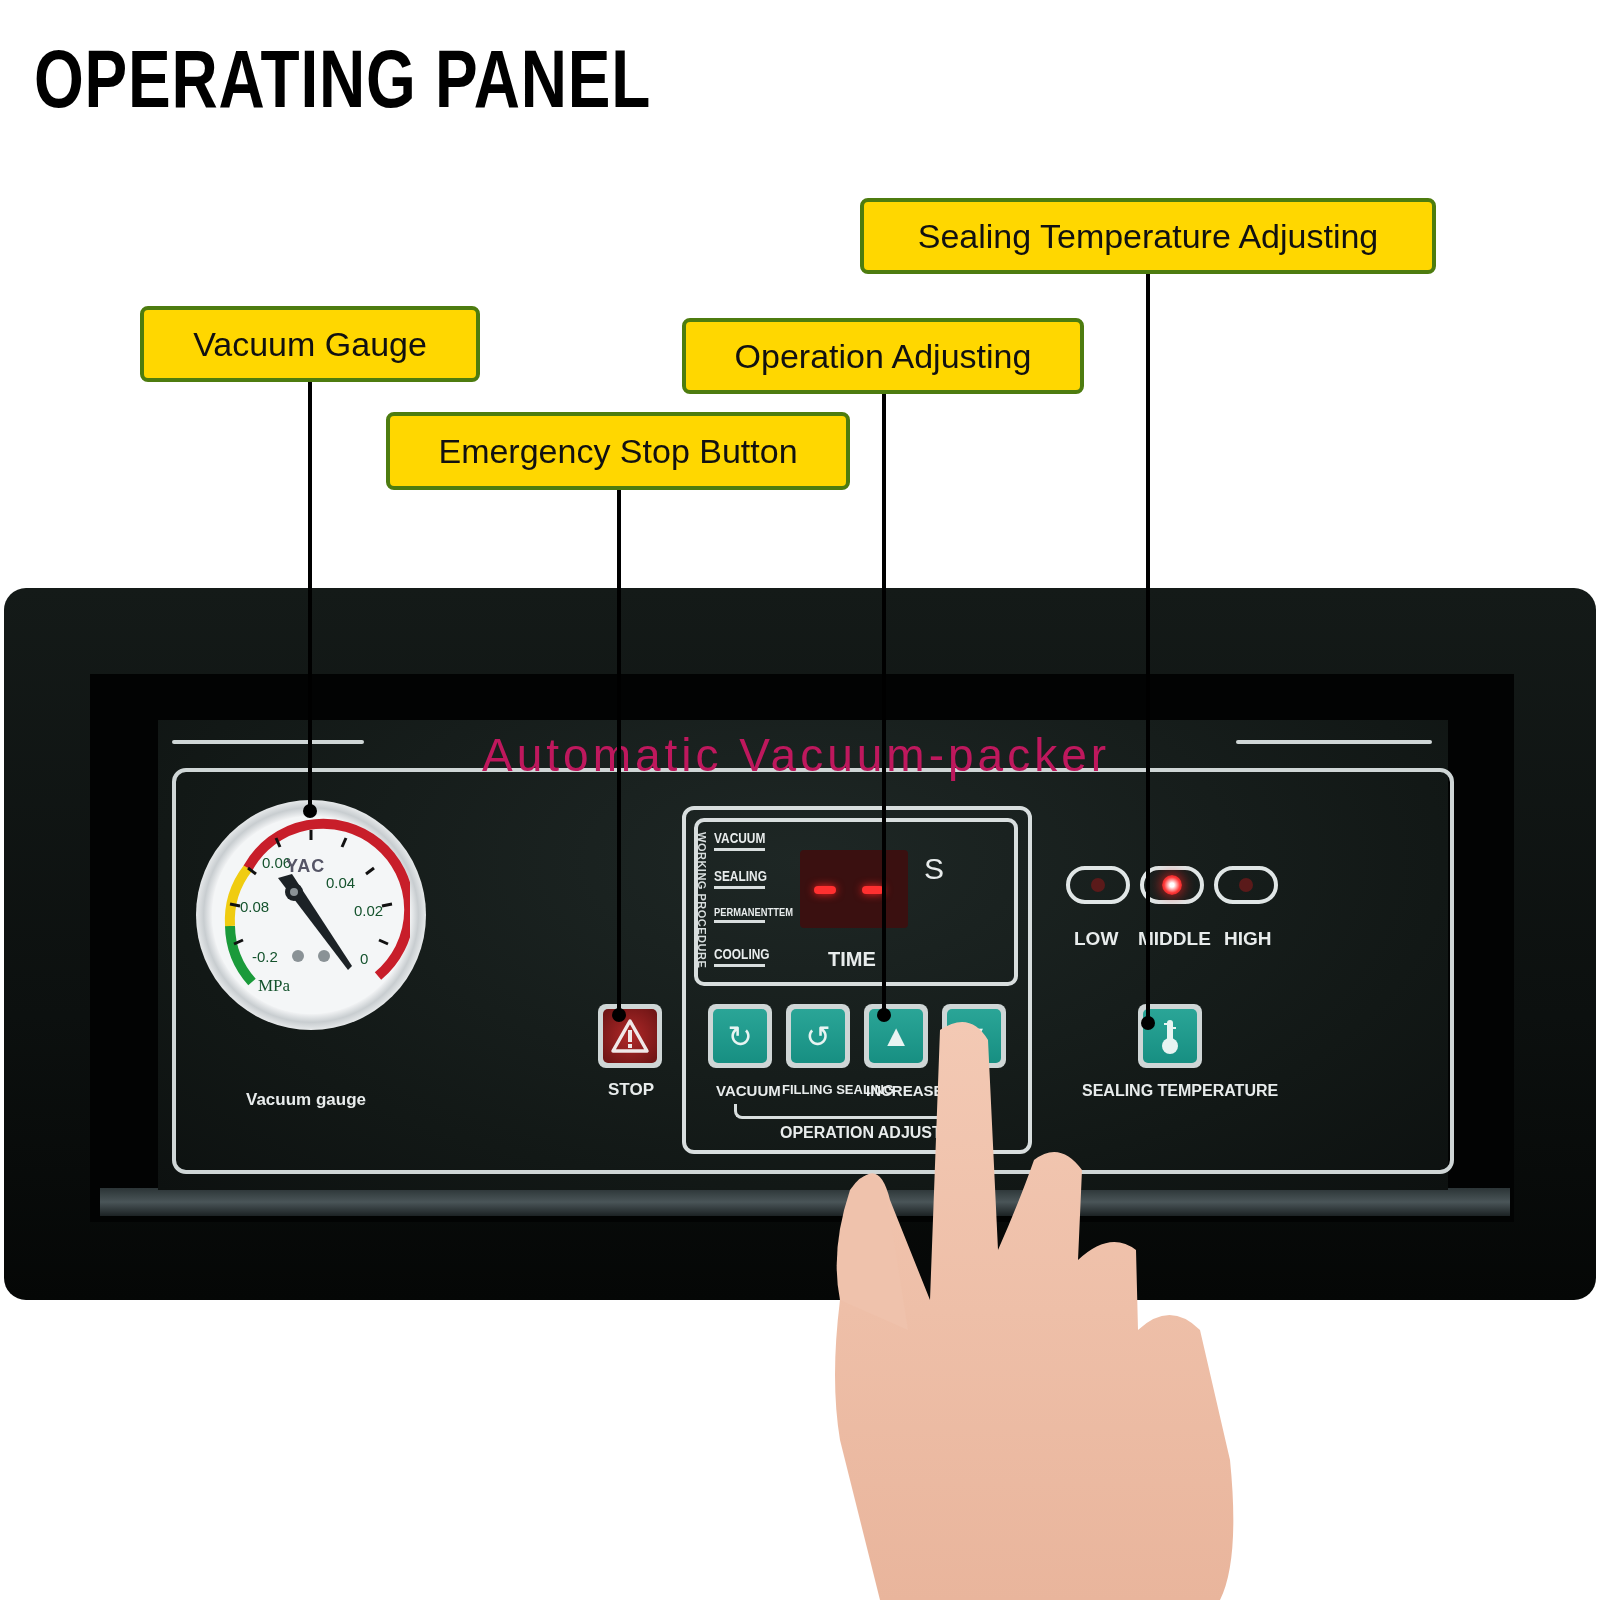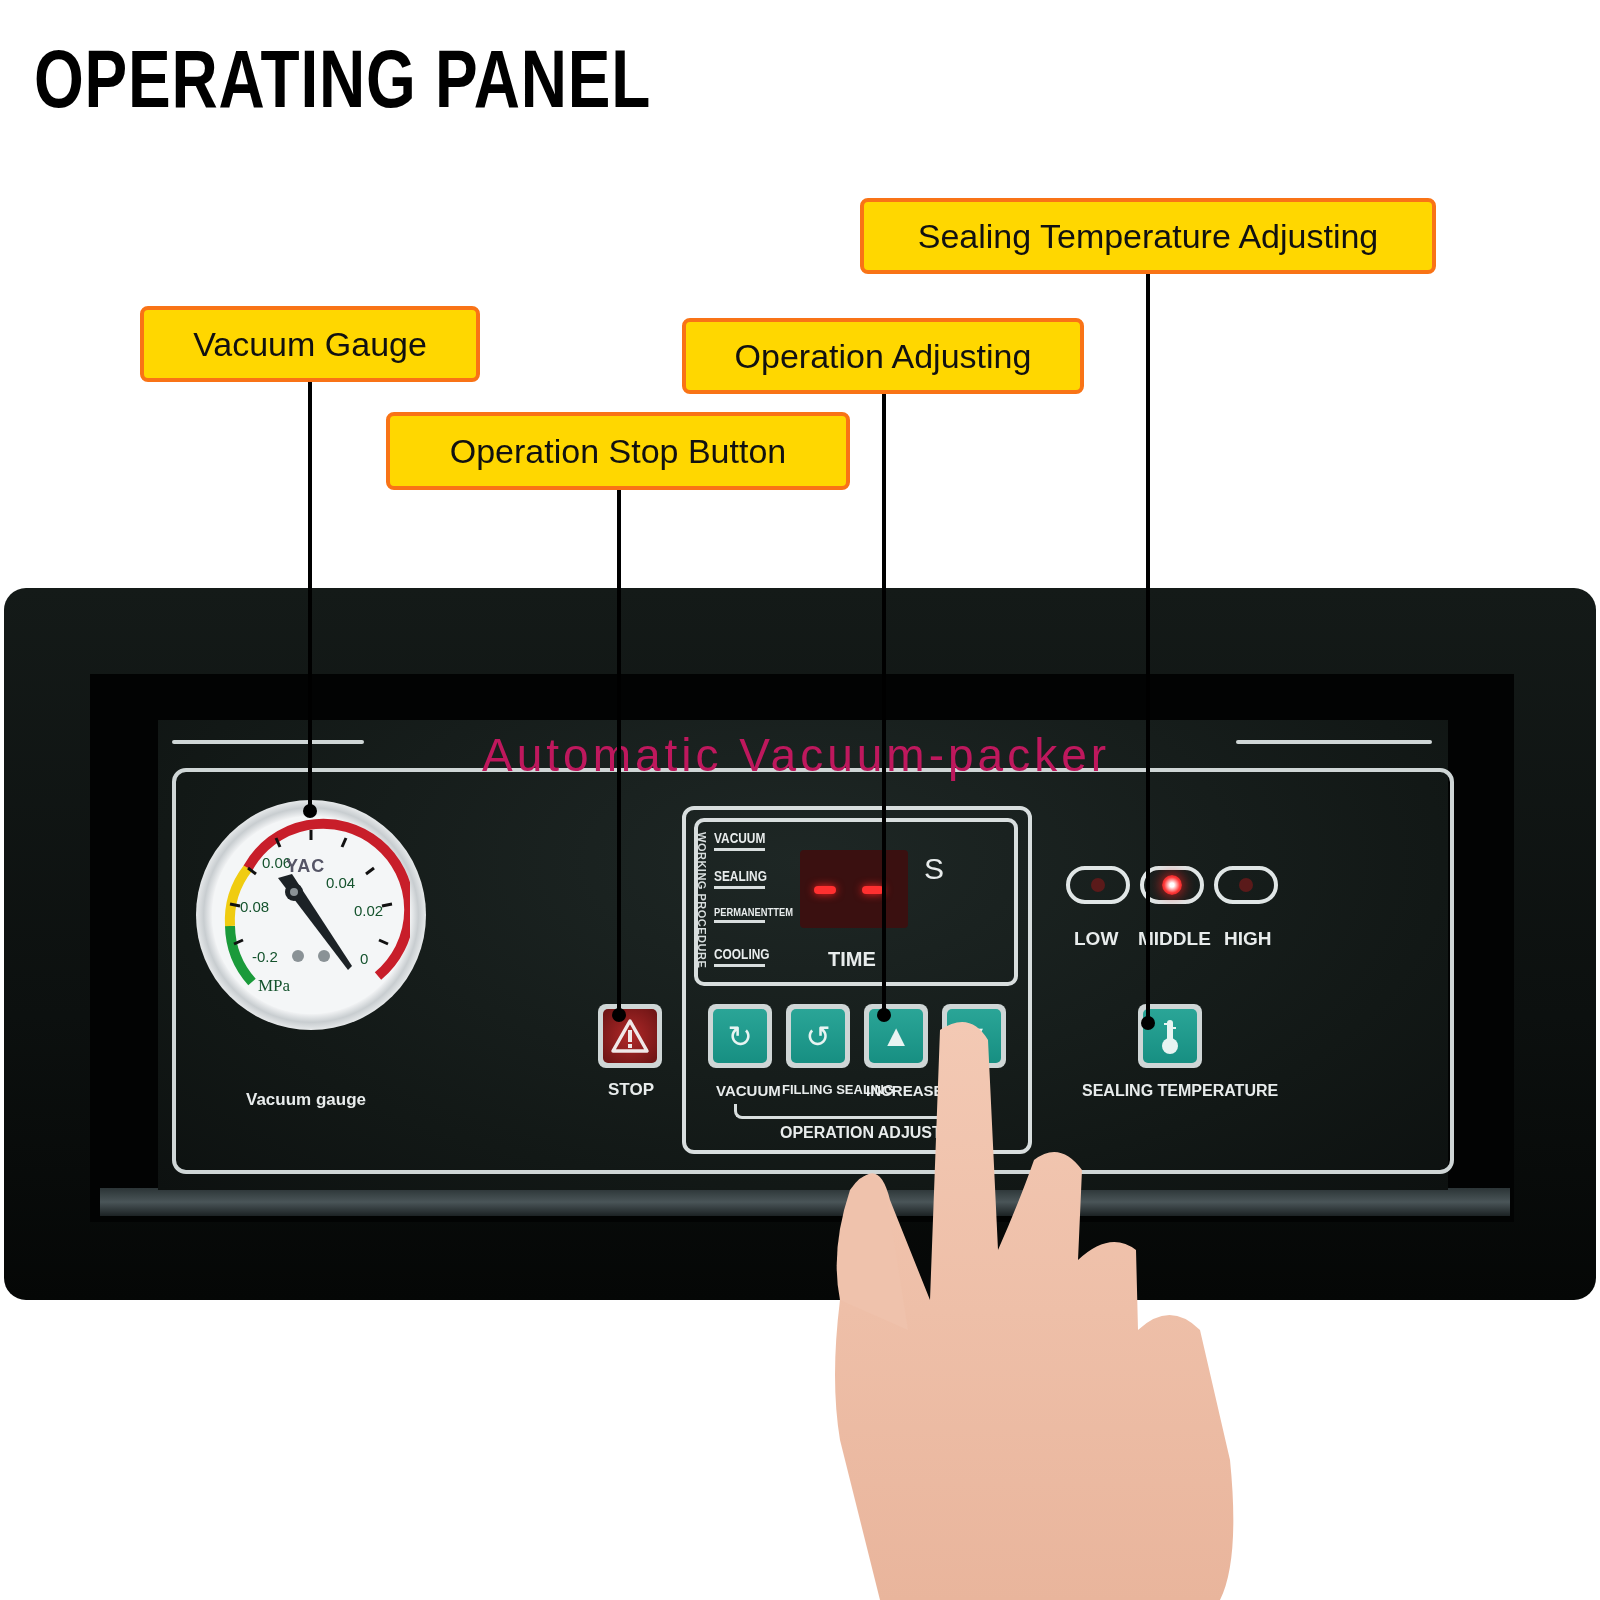--- a/index.html
+++ b/index.html
@@ -1,21 +1,21 @@
 <!DOCTYPE html>
 <html><head>
   <meta charset="utf-8">
   <style>
     html, body { margin:0; padding:0; }
     body { width:1600px; height:1600px; background:#ffffff; position:relative; overflow:hidden; font-family:"Liberation Sans", sans-serif; }
     .abs { position:absolute; }
 
     .page-title { left:34px; top:38px; font-family:"Liberation Sans", sans-serif; font-weight:bold; font-size:82px; letter-spacing:1px; color:#000; transform:scaleX(0.78); transform-origin:left top; line-height:1; }
 
-    .callout { position:absolute; background:#ffd700; border:4px solid #f97316; border-radius:8px; box-sizing:border-box; display:flex; align-items:center; justify-content:center; color:#111; font-size:34px; font-family:"Liberation Sans", sans-serif; }
+    .callout { position:absolute; background:#ffd700; border:4px solid #4d7c0f; border-radius:8px; box-sizing:border-box; display:flex; align-items:center; justify-content:center; color:#111; font-size:34px; font-family:"Liberation Sans", sans-serif; }
     .leader { position:absolute; width:4px; background:#000; }
     .leader-dot { position:absolute; width:14px; height:14px; border-radius:50%; background:#000; }
 
     .frame-outer { left:4px; top:588px; width:1592px; height:712px; background:linear-gradient(#141a18,#0c100f 60%,#050706); border-radius:22px; }
     .frame-inner { left:90px; top:674px; width:1424px; height:548px; background:#020303; }
     .panel { left:158px; top:720px; width:1290px; height:470px; background:radial-gradient(ellipse at 50% 30%, #1e2725, #121816 70%, #0d1110); clip-path:polygon(0% 0%,100% 0%,100% 100%,0% 100%); }
     .ledge { left:100px; top:1188px; width:1410px; height:28px; background:linear-gradient(#2b3436,#4a5558 50%,#1c2224); }
 
     .panel-title { left:482px; top:728px; font-size:46px; letter-spacing:4px; color:#be185d; font-family:"Liberation Sans", sans-serif; }
     .panel-line { position:absolute; height:4px; background:#cfd6d6; border-radius:2px; }
@@ -187,15 +187,15 @@
 <div class="leader" style="left:308px;top:380px;height:430px;"></div>
 <div class="leader-dot" style="left:303px;top:804px;"></div>
 <div class="leader" style="left:617px;top:488px;height:528px;"></div>
 <div class="leader-dot" style="left:612px;top:1008px;"></div>
 <div class="leader" style="left:882px;top:380px;height:636px;"></div>
 <div class="leader-dot" style="left:877px;top:1008px;"></div>
 <div class="leader" style="left:1146px;top:272px;height:752px;"></div>
 <div class="leader-dot" style="left:1141px;top:1016px;"></div>
 
 <div class="callout" style="left:140px;top:306px;width:340px;height:76px;">Vacuum Gauge</div>
-<div class="callout" style="left:386px;top:412px;width:464px;height:78px;">Operation Stop Button</div>
+<div class="callout" style="left:386px;top:412px;width:464px;height:78px;">Emergency Stop Button</div>
 <div class="callout" style="left:682px;top:318px;width:402px;height:76px;">Operation Adjusting</div>
 <div class="callout" style="left:860px;top:198px;width:576px;height:76px;">Sealing Temperature Adjusting</div>
 
 </body></html>

